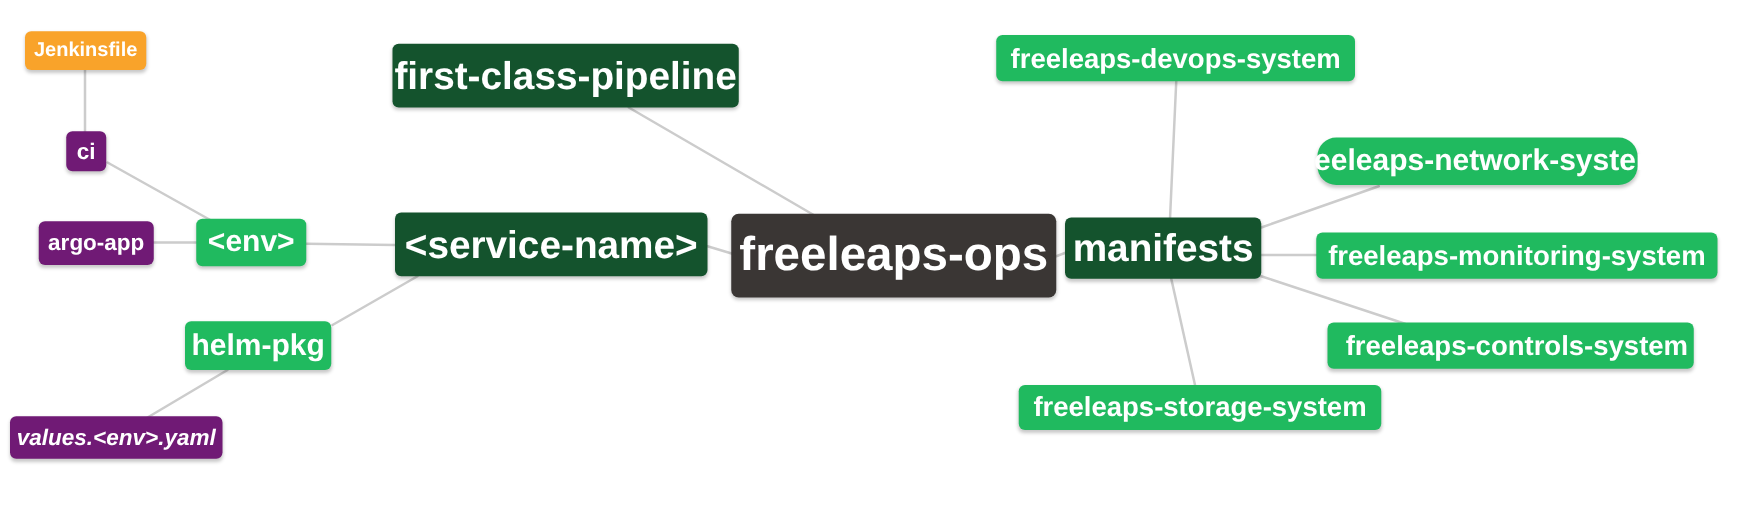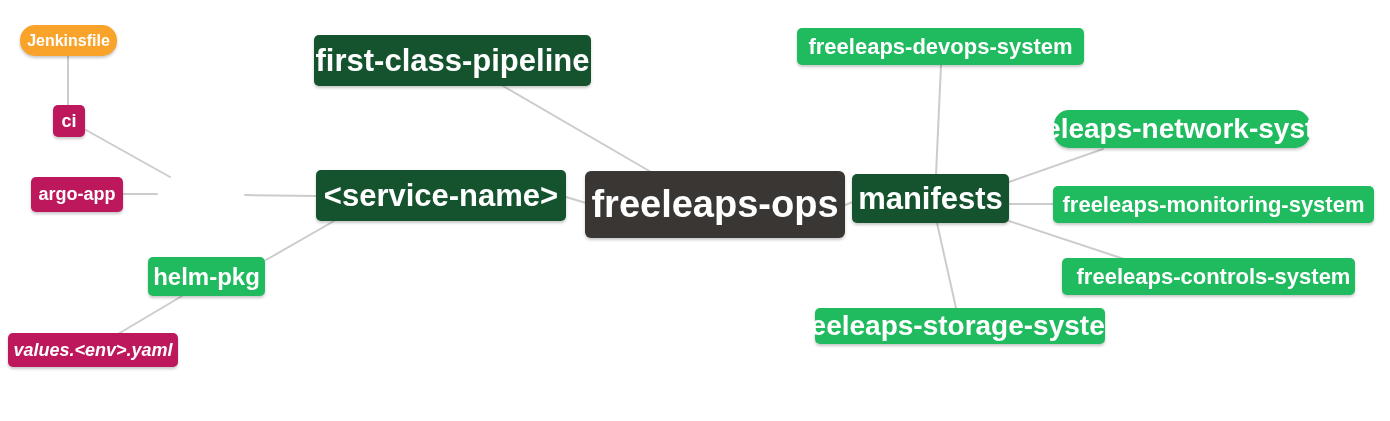--- a/index.html
+++ b/index.html
@@ -23,42 +23,42 @@
     justify-content: center;
     color: #ffffff;
     font-weight: bold;
     white-space: nowrap;
     border-radius: 5px;
     box-shadow: 0 2px 3px rgba(0,0,0,0.22);
     cursor: pointer;
     user-select: none;
     box-sizing: border-box;
   }
-  .amber { background: #f9a32a; border-radius: 15px; }
-  .red   { background: #be185d; }
+  .amber { background: #f9a32a; }
+  .red   { background: #701a75; }
   .green { background: #20ba5f; align-items: center; }
   .blue  { background: #14532d; }
   .dark  { background: #3a3634; border-radius: 6px; justify-content: center; }
 
   
   #n-jenkinsfile          { left: 20px;   top: 25px;  width: 97px;  height: 31px; font-size: 16px; }
   #n-ci                   { left: 53px;   top: 105px; width: 32px;  height: 32px; font-size: 18px; }
   #n-argo-app             { left: 31px;   top: 177px; width: 92px;  height: 35px; font-size: 18px; }
   #n-env                  { left: 157px;  top: 175px; width: 88px;  height: 38px; font-size: 24px; }
   #n-helm-pkg             { left: 148px;  top: 257px; width: 117px; height: 39px; font-size: 24px; }
   #n-values-env-yaml      { left: 8px;    top: 333px; width: 170px; height: 34px; font-size: 18px; font-style: italic; }
   #n-first-class-pipeline { left: 314px;  top: 35px;  width: 277px; height: 51px; font-size: 31px; }
   #n-service-name         { left: 316px;  top: 170px; width: 250px; height: 51px; font-size: 31px; }
   #n-freeleaps-ops        { left: 585px;  top: 171px; width: 260px; height: 67px; font-size: 38px; }
   #n-manifests            { left: 852px;  top: 174px; width: 157px; height: 49px; font-size: 31px; }
   #n-devops-system        { left: 797px;  top: 28px;  width: 287px; height: 37px; font-size: 22px; }
-  #n-network-system       { left: 1054px; top: 110px; width: 256px; height: 38px; font-size: 28px; border-radius: 15px; }
+  #n-network-system       { left: 1054px; top: 110px; width: 256px; height: 38px; font-size: 24px; border-radius: 15px; }
   #n-monitoring-system    { left: 1053px; top: 186px; width: 321px; height: 37px; font-size: 22px; }
   #n-controls-system      { left: 1062px; top: 258px; width: 293px; height: 37px; font-size: 22px; padding-left: 10px; }
-  #n-storage-system       { left: 815px;  top: 308px; width: 290px; height: 36px; font-size: 28px; }
+  #n-storage-system       { left: 815px;  top: 308px; width: 290px; height: 36px; font-size: 22px; }
 </style>
 </head>
 <body>
 
 <div class="canvas">
 
   <svg id="edge-layer" viewBox="0 0 1390 421" xmlns="http://www.w3.org/2000/svg">
       <line x1="68" y1="56" x2="68" y2="106" stroke="#cccccc" stroke-width="2" stroke-linecap="round"></line>
       <line x1="86" y1="130" x2="170" y2="177" stroke="#cccccc" stroke-width="2" stroke-linecap="round"></line>
       <line x1="123" y1="194" x2="157" y2="194" stroke="#cccccc" stroke-width="2" stroke-linecap="round"></line>
@@ -80,20 +80,23 @@
   </div>
 
   <div class="node red" id="n-ci">
     <span>ci</span>
   </div>
 
   <div class="node red" id="n-argo-app">
     <span>argo-app</span>
   </div>
 
+  <div class="node green" id="n-env">
+    <span>&lt;env&gt;</span>
+  </div>
 
   <div class="node green" id="n-helm-pkg">
     <span>helm-pkg</span>
   </div>
 
   <div class="node red" id="n-values-env-yaml">
     <span>values.&lt;env&gt;.yaml</span>
   </div>
 
   <div class="node blue" id="n-first-class-pipeline">

